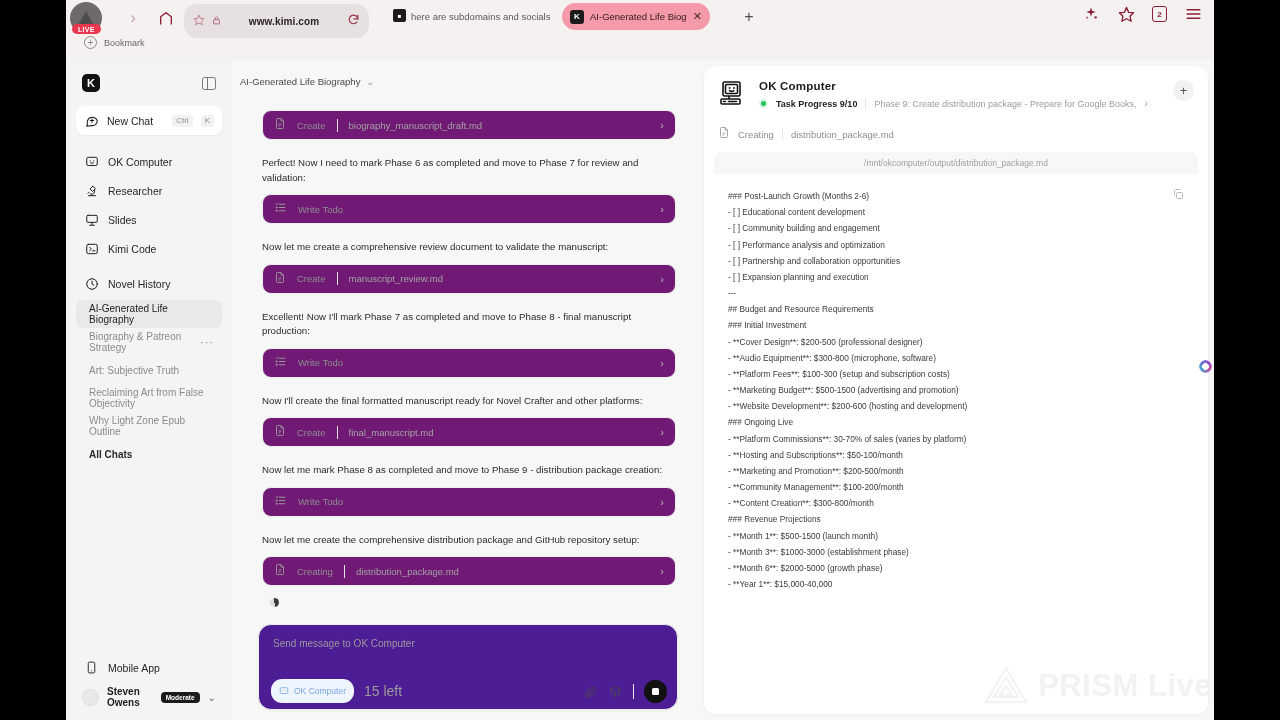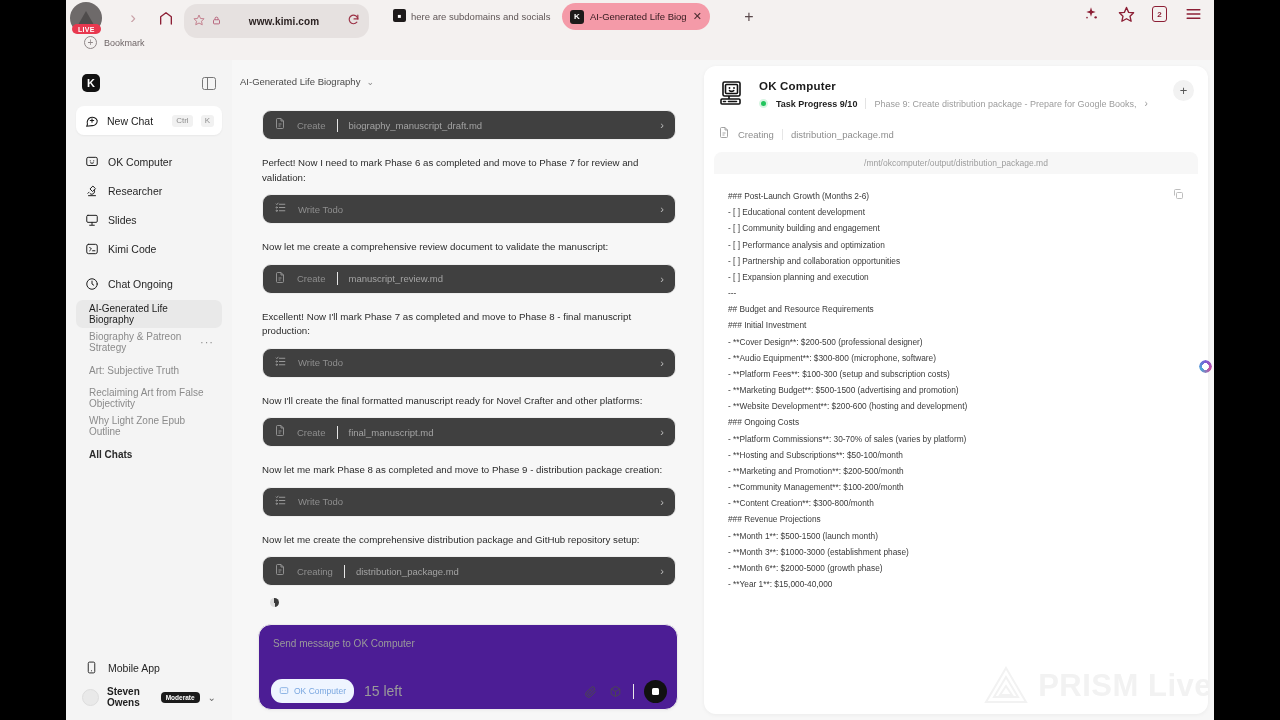--- a/index.html
+++ b/index.html
@@ -218,21 +218,21 @@
     font-size: 9.5px; color: #4a4a4a;
   }
   .chat-head .cv { font-size: 9px; color: #8a8a8a; }
   .chat-body {
     flex: 1; overflow: hidden;
     padding: 14px 28px 0 30px;
   }
   .toolcard {
     display: flex; align-items: center; gap: 11px;
     height: 30px; margin: 9px 0 0 0;
-    background: #404040; border: 1px solid #eee;
+    background: #701a75; border: 1px solid #eee;
     border-radius: 9px; padding: 0 11px;
   }
   .toolcard .verb { font-size: 9.5px; color: #8e8e8e; }
   .toolcard .sep { width:1px; height: 13px; background:#e6e6e6; }
   .toolcard .fname { font-size: 9.5px; color: #a3a3a3; }
   .toolcard .arr { margin-left: auto; color:#b9b9b9; font-size: 11px; }
   .msg {
     font-size: 9.7px; color: #2b2b2b;
     line-height: 1.5; margin: 16px 0 2px 0;
   }
@@ -482,21 +482,21 @@
         <span class="lbl">Kimi Code</span>
       </div>
 
       <div class="sb-item" style="margin-top:6px">
         <span class="sb-ic">
           <svg width="14" height="14" viewBox="0 0 24 24" fill="none" stroke="#1c1c1c" stroke-width="1.7" stroke-linecap="round">
               <circle cx="12" cy="12" r="9"></circle>
               <path d="M12 7v5l3 2"></path>
             </svg>
         </span>
-        <span class="lbl">Chat Ongoing</span>
+        <span class="lbl">Novel History</span>
       </div>
 
       <div class="history-list">
         <div class="hist active">
           <span>AI-Generated Life Biography</span>
         </div>
         <div class="hist">
           <span>Biography &amp; Patreon Strategy</span>
           <span class="dots">···</span>
         </div>
@@ -748,21 +748,21 @@
           <div class="md-line blank"></div>
           <div class="md-line">## Budget and Resource Requirements</div>
           <div class="md-line blank"></div>
           <div class="md-line">### Initial Investment</div>
           <div class="md-line">- **Cover Design**: $200-500 (professional designer)</div>
           <div class="md-line">- **Audio Equipment**: $300-800 (microphone, software)</div>
           <div class="md-line">- **Platform Fees**: $100-300 (setup and subscription costs)</div>
           <div class="md-line">- **Marketing Budget**: $500-1500 (advertising and promotion)</div>
           <div class="md-line">- **Website Development**: $200-600 (hosting and development)</div>
           <div class="md-line blank"></div>
-          <div class="md-line">### Ongoing Costs</div>
+          <div class="md-line">### Ongoing Live</div>
           <div class="md-line">- **Platform Commissions**: 30-70% of sales (varies by platform)</div>
           <div class="md-line">- **Hosting and Subscriptions**: $50-100/month</div>
           <div class="md-line">- **Marketing and Promotion**: $200-500/month</div>
           <div class="md-line">- **Community Management**: $100-200/month</div>
           <div class="md-line">- **Content Creation**: $300-800/month</div>
           <div class="md-line blank"></div>
           <div class="md-line">### Revenue Projections</div>
           <div class="md-line">- **Month 1**: $500-1500 (launch month)</div>
           <div class="md-line">- **Month 3**: $1000-3000 (establishment phase)</div>
           <div class="md-line">- **Month 6**: $2000-5000 (growth phase)</div>

